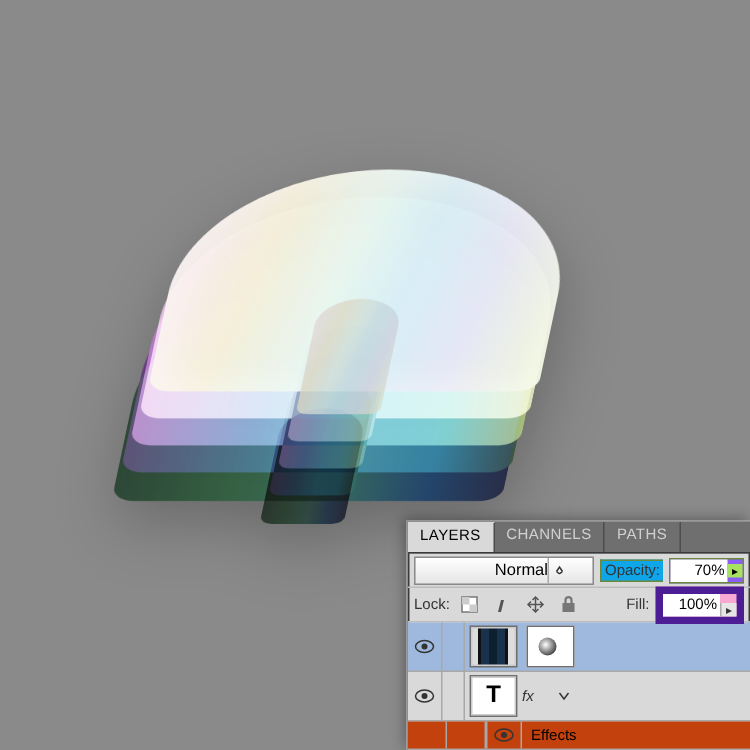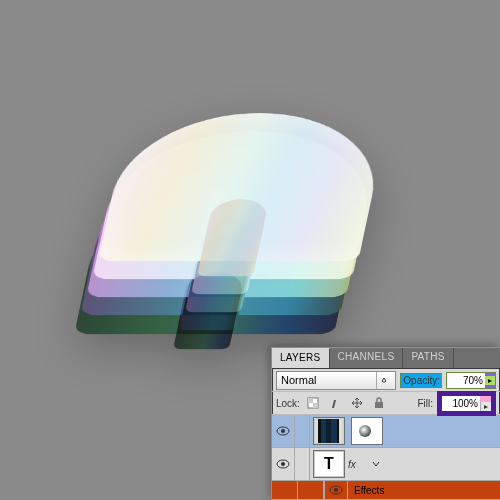--- a/index.html
+++ b/index.html
@@ -13,21 +13,21 @@
   .slab.n4{left:38px;top:60px;background:linear-gradient(90deg,#f5c7f0,#d3d6f5 30%,#c7ecf0 55%,#d6f5d3 80%,#f0f5c7);opacity:.85;}
   .slab.top{left:44px;top:42px;background:linear-gradient(100deg,#fbeef8,#f6f0d8 25%,#e8f6ef 45%,#d8eef6 60%,#e6e6f6 78%,#f0f6d8);opacity:.95;mix-blend-mode:normal;box-shadow:inset 0 0 40px rgba(255,255,255,0.6);}
   .slab::after{content:"";position:absolute;left:50%;bottom:-4px;width:56px;height:120px;margin-left:-28px;border-radius:28px 28px 8px 8px;background:inherit;filter:brightness(.55);transform:translateY(20px);mix-blend-mode:multiply;opacity:.9;}
   .slab.top::after{filter:brightness(.9);opacity:.8;mix-blend-mode:normal;}
   
   .panel{position:absolute;right:0;bottom:0;width:228px;background:#d9d9d9;border:1px solid #8f8f8f;border-right:none;border-bottom:none;box-shadow:0 0 0 1px #3a3a3a inset,-2px -2px 8px rgba(0,0,0,0.3);}
   .tabs{display:flex;height:20px;background:#6f6f6f;border-bottom:1px solid #3a3a3a;}
   .tab{padding:3px 8px 0;font-size:10px;letter-spacing:.3px;color:#d0d0d0;border-right:1px solid #4d4d4d;cursor:default;}
   .tab.active{background:#d9d9d9;color:#000;border-top:1px solid #d9d9d9;margin-top:0;}
   .row{display:flex;align-items:center;height:22px;padding:0 4px;gap:4px;border-bottom:1px solid #bcbcbc;}
-  .select{flex:1;height:17px;border:1px solid #8a8a8a;background:linear-gradient(#fff,#e6e6e6);display:flex;align-items:center;padding:0 4px;justify-content:space-between;position:relative}
+  .select{flex:1;height:17px;border:1px solid #8a8a8a;background:linear-gradient(#fff,#e6e6e6);display:flex;align-items:center;padding:0 15px;justify-content:flex-end;position:relative}
   .select .chev{width:14px;height:100%;display:flex;align-items:center;justify-content:center;border-left:1px solid #aaa;}
   .lbl{font-size:10px;color:#333;}
   .pct-box{display:flex;align-items:center;border:1px solid #6a8a3a;background:#8b5cf6;height:15px;}
   .pct-box input{width:34px;border:none;background:#fff;height:13px;font-size:10px;text-align:right;padding-right:2px;}
   .pct-box .arrow{width:10px;text-align:center;font-size:8px;background:#a8e060;}
   .lockrow{font-size:10px;color:#333;}
   .lockrow .ico{width:16px;height:16px;display:inline-flex;align-items:center;justify-content:center;border:1px solid transparent;}
   .fill-box{display:flex;align-items:flex-end;border:5px solid #4c1d95;background:#f9a8d4;height:15px;}
   .fill-box input{width:34px;border:none;background:#fff;height:13px;font-size:10px;text-align:right;padding-right:2px;}
   .fill-box .arrow{width:10px;text-align:center;font-size:8px;background:#e6e6e6;border-left:1px solid #aaa;}

